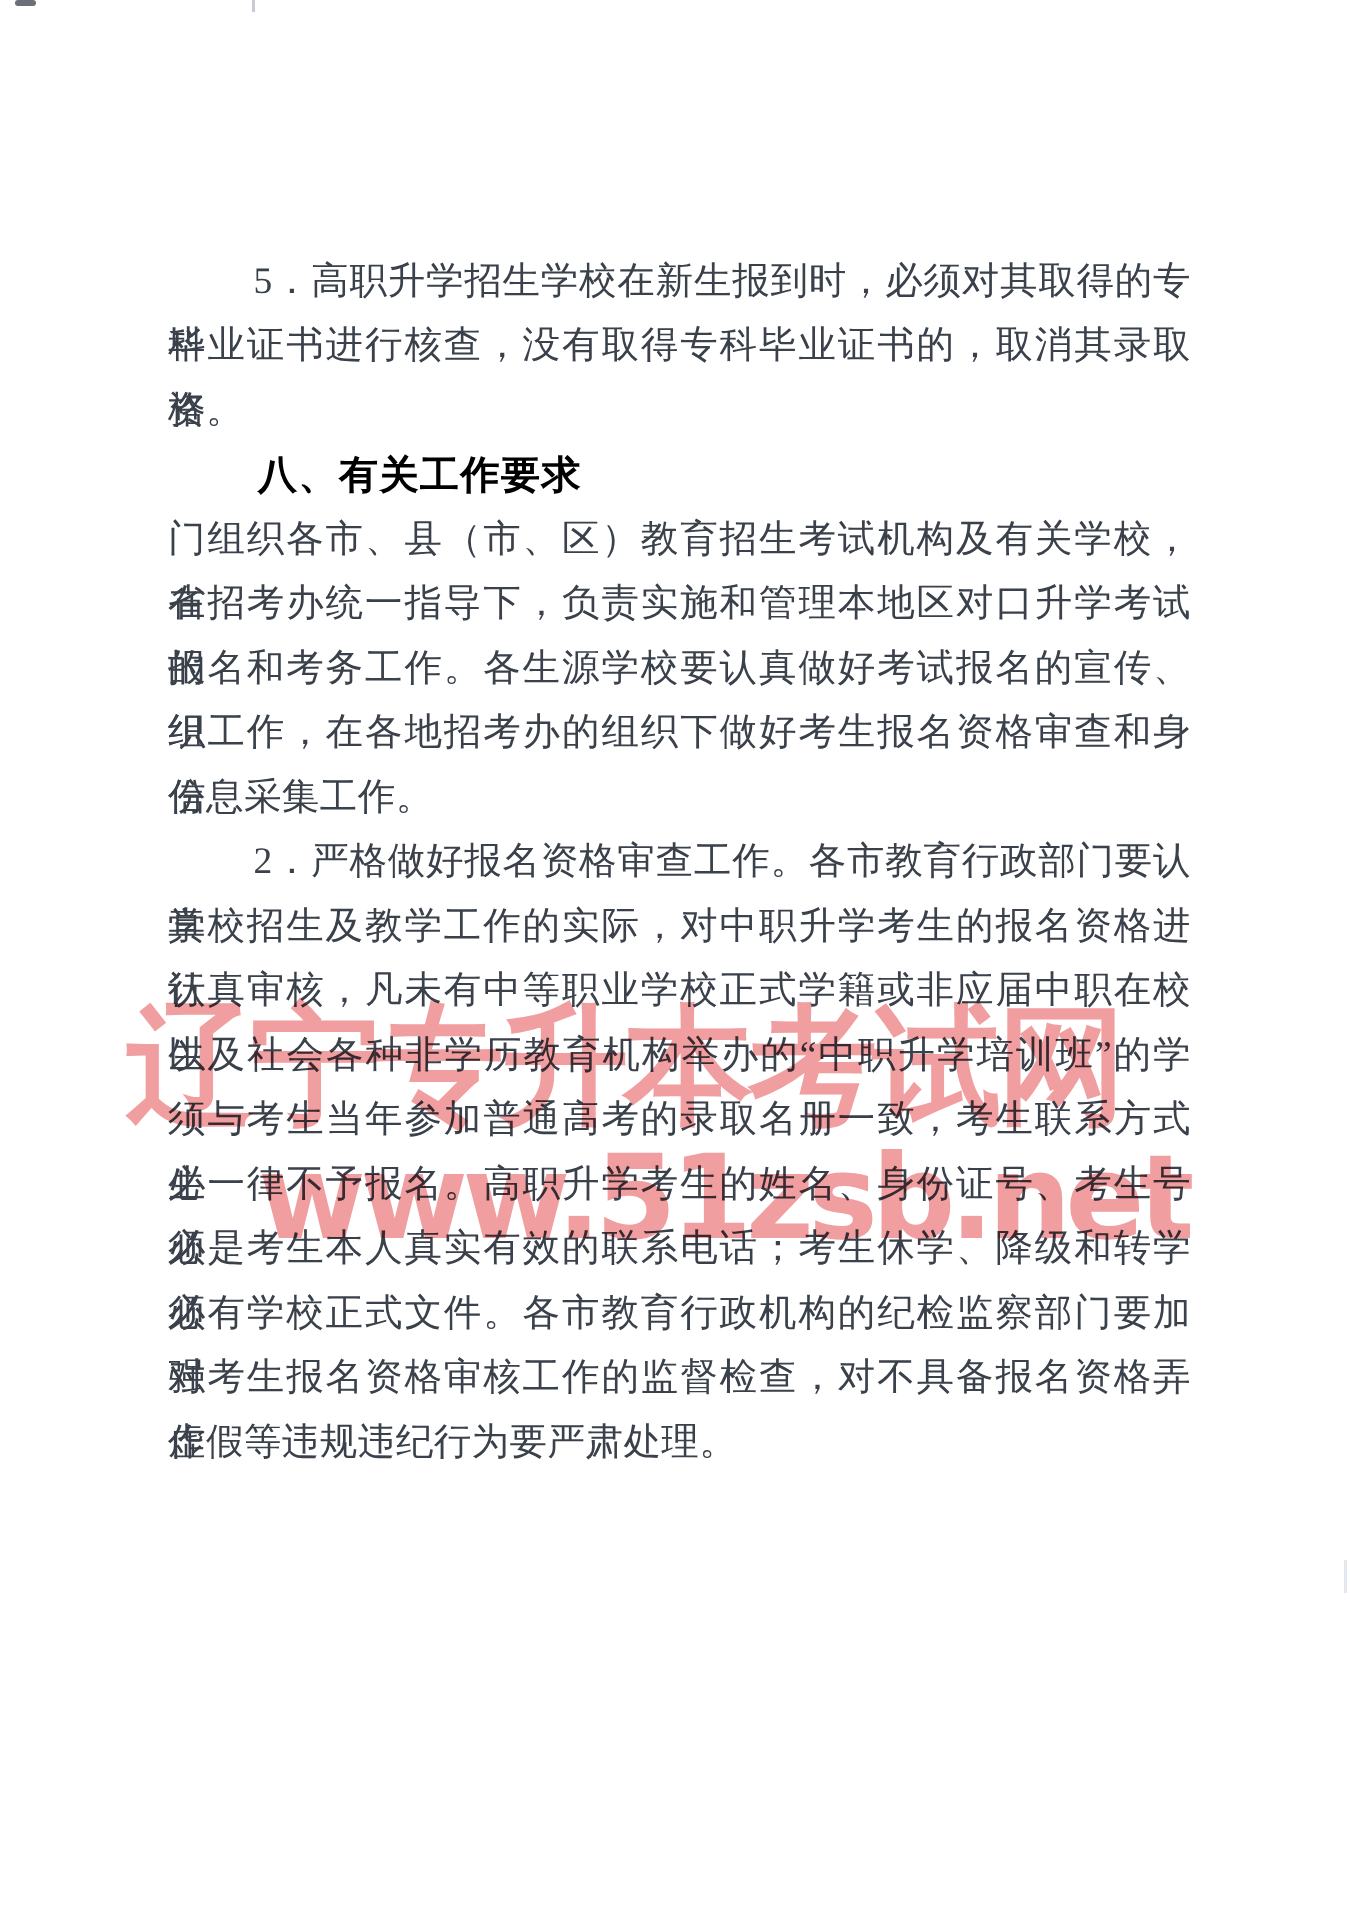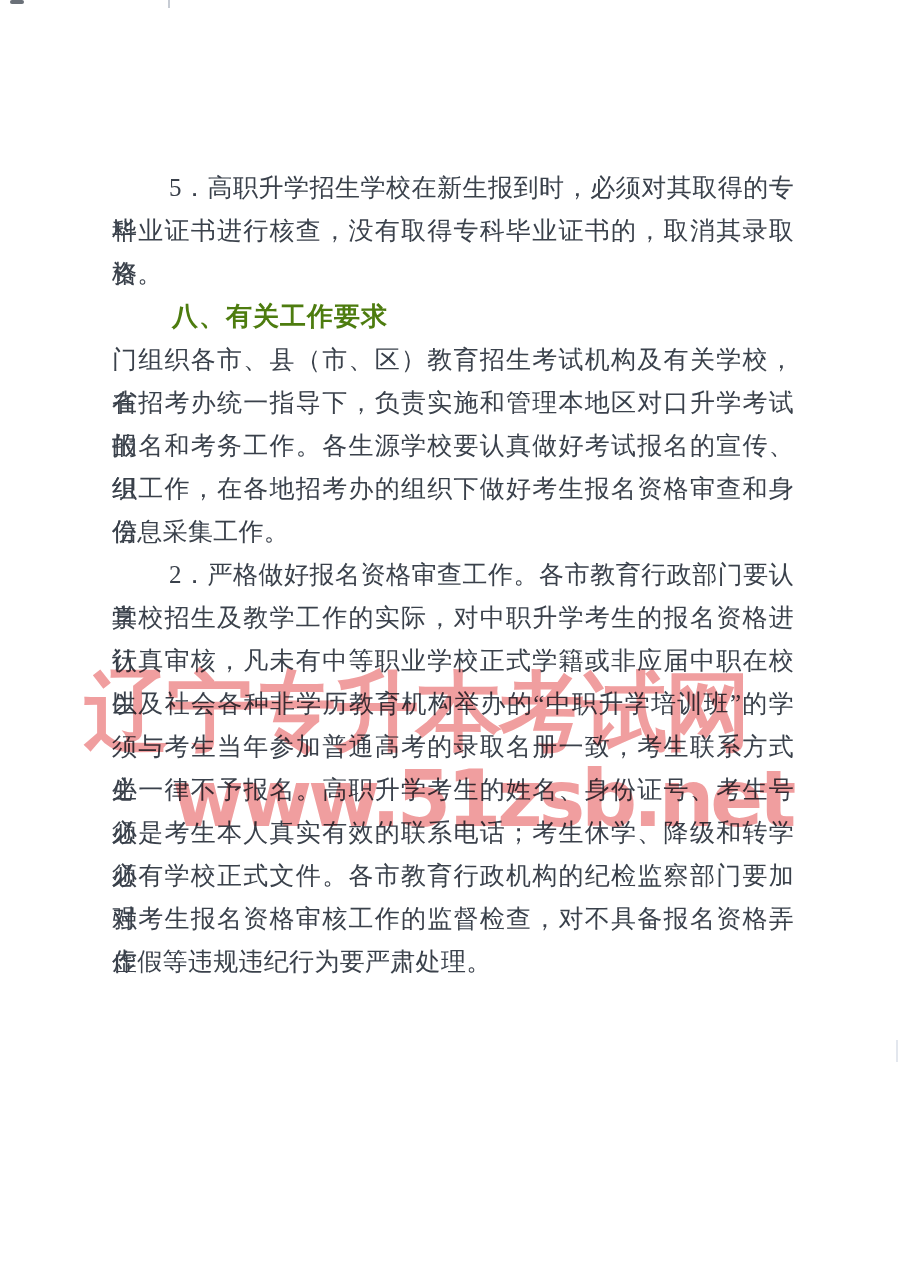--- a/index.html
+++ b/index.html
@@ -35,21 +35,21 @@
   .j {
     white-space: normal;
     text-align: justify;
     text-align-last: justify;
   }
   .indent { text-indent: 57px; }
   .heading-line {
     font-family: "Liberation Sans", "DejaVu Sans", sans-serif;
     font-weight: bold;
     font-size: 26px;
-    color: #4d7c0f;
+    color: #000000;
     line-height: 43px;
     height: 43px;
     text-indent: 60px;
     letter-spacing: 1px;
   }
   
   .wm {
     position: absolute;
     z-index: 5;
     pointer-events: none;

